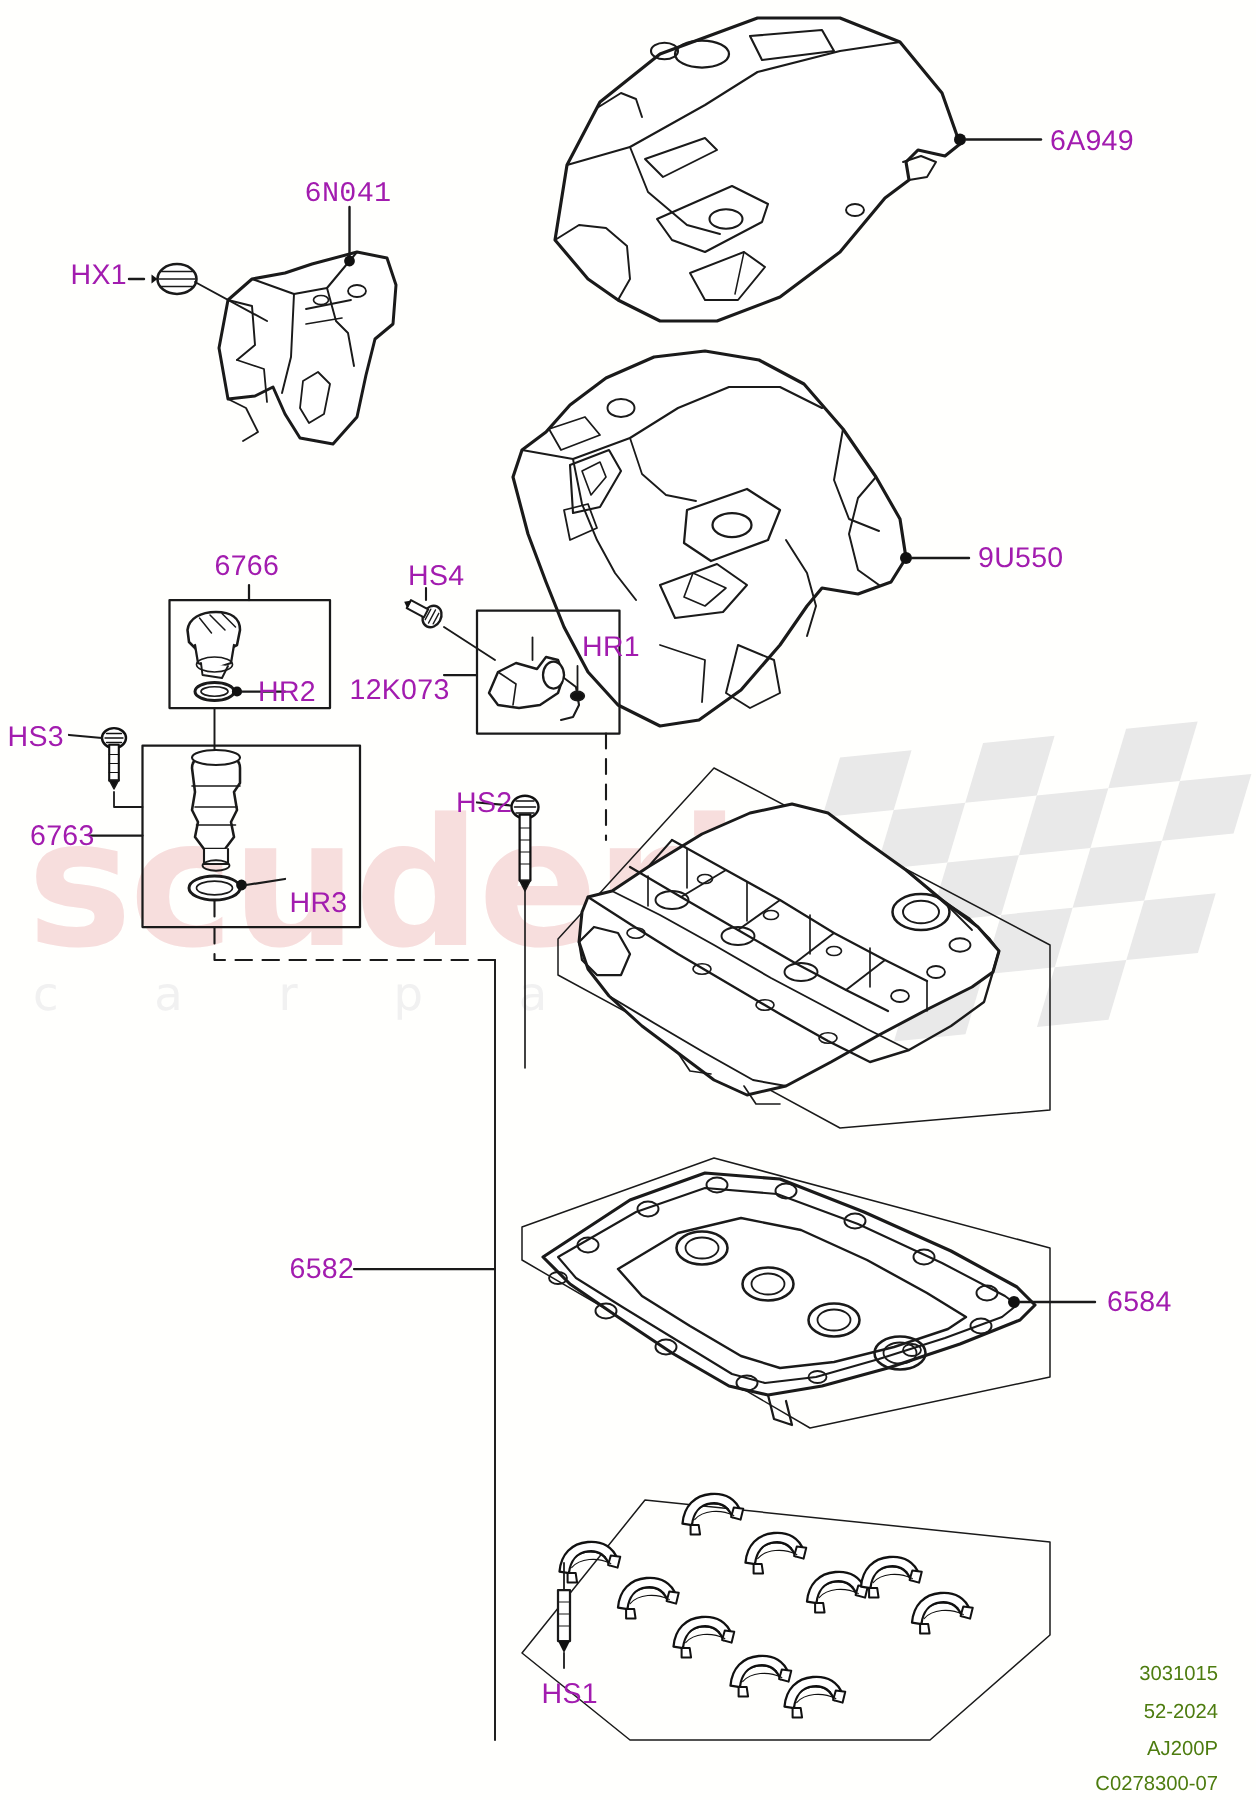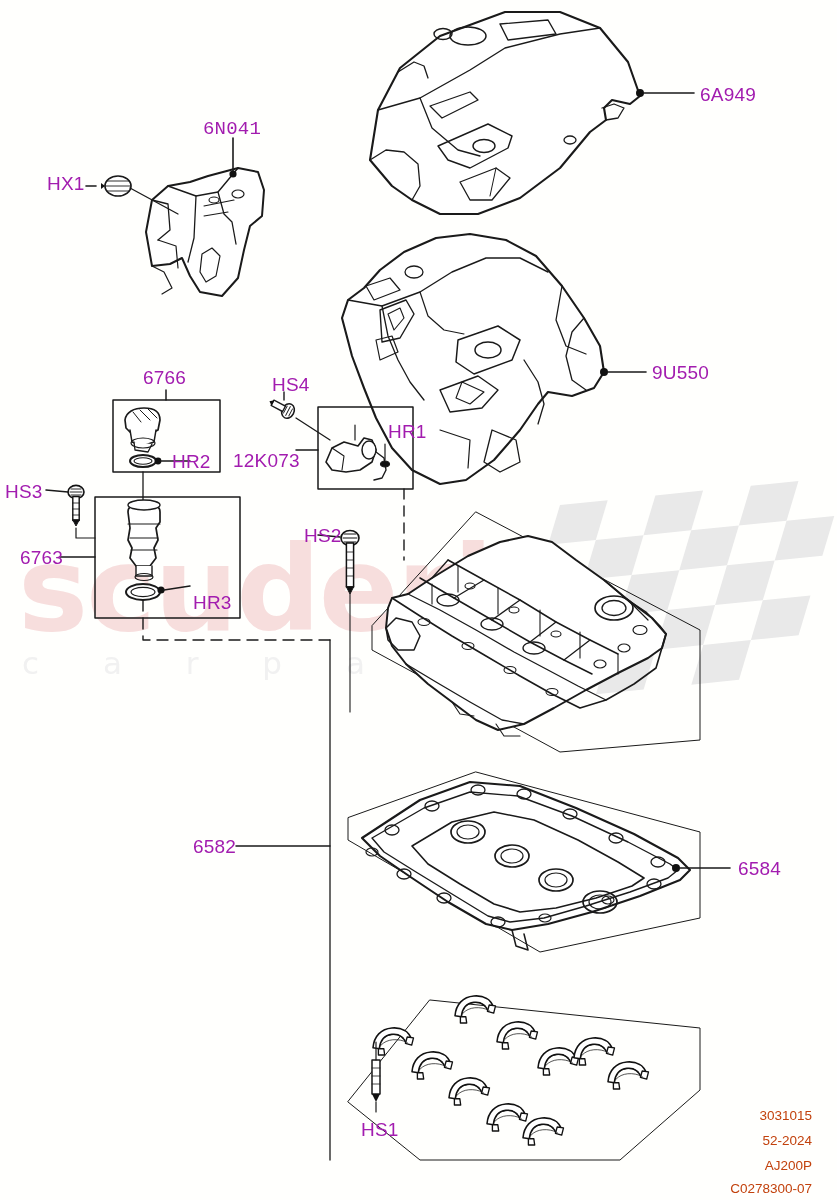--- a/index.html
+++ b/index.html
@@ -2,21 +2,21 @@
 <html><head>
 <meta charset="utf-8">
 <title>Parts Diagram</title>
 <style>
   html,body{margin:0;padding:0;background:#fffffd;}
   body{width:837px;height:1200px;position:relative;overflow:hidden;
        font-family:"Liberation Sans","DejaVu Sans",sans-serif;}
   #stage{position:absolute;left:0;top:0;width:837px;height:1200px;}
   svg.layer{position:absolute;left:0;top:0;width:837px;height:1200px;overflow:visible;}
   .lbl{position:absolute;color:#a21caf;font-size:19px;letter-spacing:.2px;white-space:nowrap;}
-  .foot{position:absolute;color:#c2410c;font-size:13.5px;white-space:nowrap;text-align:right;}
+  .foot{position:absolute;color:#4d7c0f;font-size:13.5px;white-space:nowrap;text-align:right;}
   .wm-scud{position:absolute;left:18px;top:530px;font-size:118px;font-weight:bold;
            color:#f7dedd;letter-spacing:-2px;line-height:1;font-family:"DejaVu Sans",sans-serif;}
   .wm-sub{position:absolute;left:22px;top:645px;font-size:31px;color:#f1f1f1;
           letter-spacing:27px;font-family:"DejaVu Sans",sans-serif;}
 </style>
 </head>
 <body>
 
 <div id="stage">
 

